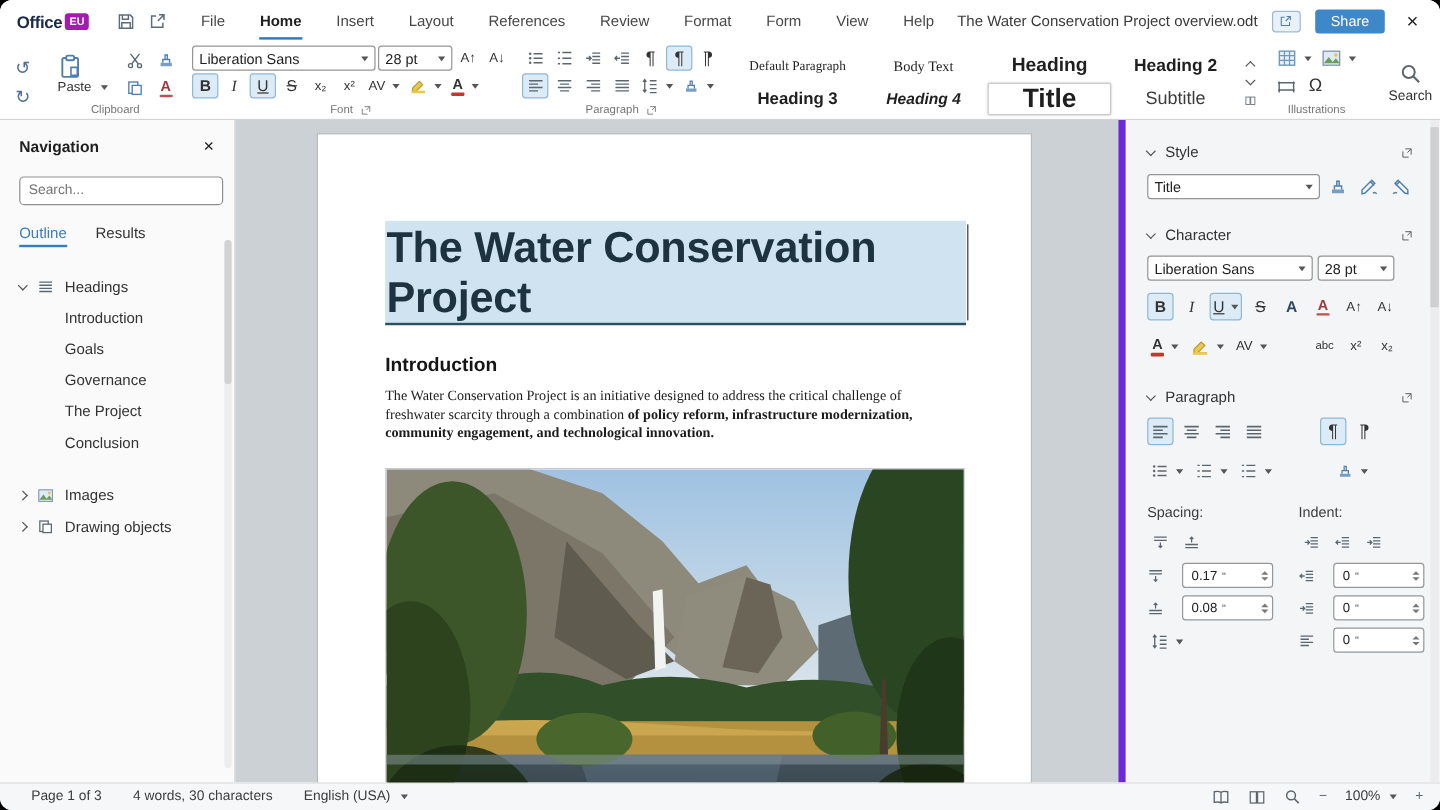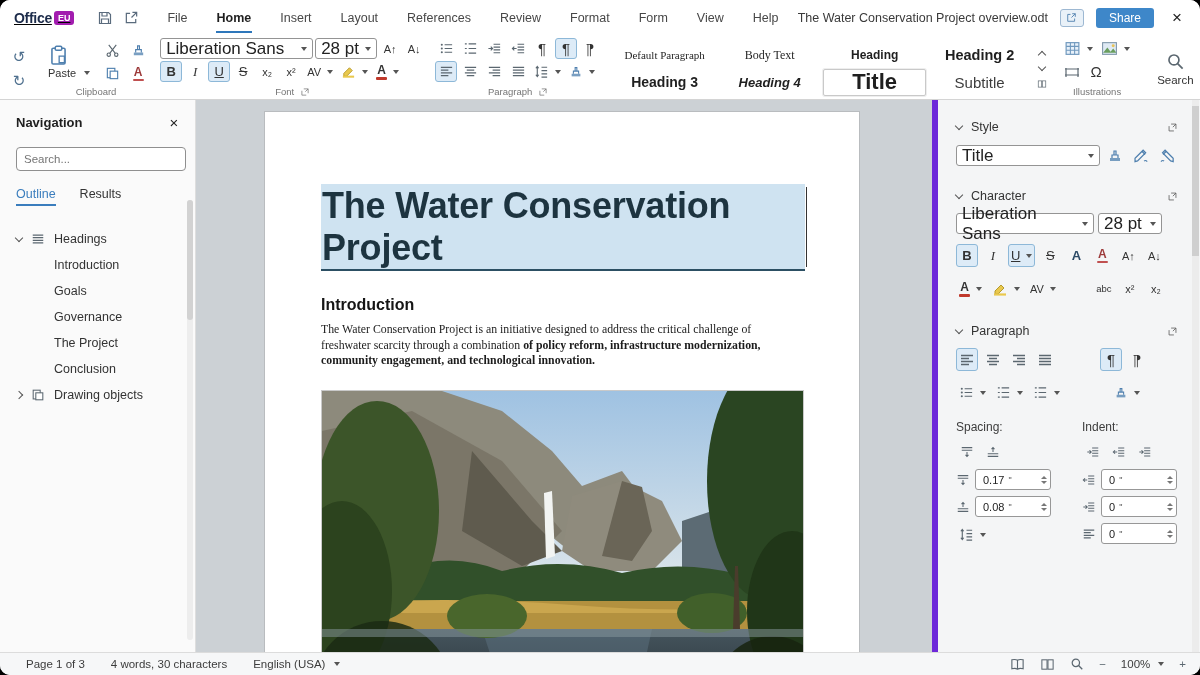--- a/index.html
+++ b/index.html
@@ -1,21 +1,21 @@
 <!DOCTYPE html>
 <html><head>
 <meta charset="utf-8">
 <style>
   * { margin:0; padding:0; box-sizing:border-box; }
   html,body { width:1200px; height:675px; background:#000; font-family:"Liberation Sans",sans-serif; }
   .window { position:relative; width:1200px; height:675px; border-radius:10px; overflow:hidden; background:#fff; display:flex; flex-direction:column; }
 
   
   .titlebar { height:35px; display:flex; align-items:center; padding:0 12px 0 14px; background:#fff; flex:0 0 auto; }
-  .logo { display:flex; align-items:center; gap:2px;text-decoration:underline; }
+  .logo { display:flex; align-items:center; gap:2px; }
   .logo-text { font-size:14px; font-weight:700; color:#1c2b4a; letter-spacing:-0.3px; }
   .logo-badge { background:#a21caf; color:#fff; font-size:9px; font-weight:700; padding:2px 4px; border-radius:3px; }
   .tb-ic { width:26px; height:22px; display:flex; align-items:center; justify-content:center; color:#5a6b7d; border-radius:3px; }
   .tb-ic:first-of-type { margin-left:18px; }
   .menus { display:flex; gap:27px; margin-left:22px; }
   .menu { font-size:12.5px; color:#474747; padding:8px 1px 6px; cursor:default; }
   .menu.active { font-weight:700; color:#1f1f1f; border-bottom:2.5px solid #2e77bb; }
   .tb-right { margin-left:auto; display:flex; align-items:center; gap:12px; }
   .doc-title { font-size:12.5px; color:#3a3a3a; }
   .mini-btn { width:24px; height:18px; border:1px solid #9db8d2; border-radius:3px; background:#e9f1f8; display:flex; align-items:center; justify-content:center; color:#4e7fae; }
@@ -29,31 +29,31 @@
   .glabel { font-size:9.5px; color:#757575; text-align:center; margin-top:auto; padding:1px 0 2px; display:flex; align-items:center; justify-content:center; gap:6px; }
   .rrows { display:flex; flex-direction:column; gap:2px; }
   .rrow { display:flex; align-items:center; gap:2px; }
   .b { display:inline-flex; align-items:center; justify-content:center; min-width:22px; height:21px; border:1px solid transparent; border-radius:3px; color:#333; font-size:13px; gap:2px; padding:0 2px; }
   .b.on { background:#ddebf7; border-color:#8db8d8; }
   .undo-col { display:flex; flex-direction:column; justify-content:center; gap:4px; padding:0 2px; }
   .undo-col .b { color:#50718f; font-size:15px; height:20px; }
   .paste { display:flex; flex-direction:column; align-items:flex-start; padding:2px 6px 1px; color:#3f4c58; }
   .paste .lbl { font-size:11px; color:#333; display:flex; align-items:center; gap:4px; margin-top:1px; }
   .clip-grid { display:grid; grid-template-columns:24px 24px; grid-auto-rows:21px; gap:2px; align-content:center; margin-left:2px; }
-  .combo { display:flex; align-items:center; border:1px solid #949494; border-radius:3px; background:#fff; height:21px; padding:0 5px; font-size:17px; color:#222; justify-content:space-between; }
+  .combo { display:flex; align-items:center; border:1px solid #949494; border-radius:3px; background:#fff; height:21px; padding:0 5px; font-size:12px; color:#222; justify-content:space-between; }
   .caret { width:0; height:0; border-left:3.5px solid transparent; border-right:3.5px solid transparent; border-top:4px solid #555; margin-left:4px; }
   .glyph-b { font-weight:700; } .glyph-i { font-style:italic; font-family:"Liberation Serif",serif; } .glyph-u { text-decoration:underline; } .glyph-s { text-decoration:line-through; }
   .sm { font-size:11px; }
   .fc { display:inline-flex; flex-direction:column; align-items:center; line-height:1; }
   .fc .bar { width:11px; height:3px; margin-top:1px; border-radius:1px; }
   .styles { display:grid; grid-template-columns:repeat(4,103px); grid-auto-rows:27px; align-content:center; gap:0 2px; padding:0 2px; }
   .stc { display:flex; align-items:center; justify-content:center; overflow:hidden; white-space:nowrap; color:#1f1f1f; border:1px solid transparent; border-radius:2px; padding:0 3px; }
   .st-default { font-size:11px; font-family:"Liberation Serif",serif; }
   .st-body { font-size:12px; font-family:"Liberation Serif",serif; }
-  .st-h1 { font-size:12px; font-weight:700; }
+  .st-h1 { font-size:16px; font-weight:700; }
   .st-h2 { font-size:14.5px; font-weight:700; }
   .st-h3 { font-size:14px; font-weight:700; }
   .st-h4 { font-size:13px; font-weight:700; font-style:italic; }
   .st-title { font-size:22px; font-weight:700; border-color:#c9c9c9; background:#fff; box-shadow:0 0 0 1px #eee; }
   .st-sub { font-size:15px; color:#3c3c3c; }
   .rib-scroll { display:flex; flex-direction:column; justify-content:center; gap:1px; padding:0 1px; color:#555; }
   .rib-scroll .b { height:14px; min-width:16px; font-size:9px; }
   .search-g { display:flex; flex-direction:column; align-items:center; justify-content:center; padding:0 14px; color:#333; }
   .search-g .lbl { font-size:11.5px; margin-top:3px; }
 
@@ -88,21 +88,21 @@
   .photo { margin-top:21px; width:483px; height:370px; border:1px solid #c9c9c9; overflow:hidden; }
 
   
   .sidebar { width:268px; background:#f4f5f6; border-left:6px solid #6d28d9; padding:20px 22px 0 18px; position:relative; font-size:12.5px; color:#333; flex:0 0 auto; }
   .sb-sec { display:flex; align-items:center; gap:9px; }
   .sb-sec .launch { margin-left:auto; color:#5f5f5f; }
   .sb-row { display:flex; align-items:center; gap:4px; margin-top:10px; }
   .sidebar .b { height:23px; }
   .spin-grid { display:grid; grid-template-columns:118px 110px; margin-top:16px; column-gap:8px; }
   .col-lab { font-size:12px; color:#3c3c3c; margin-bottom:6px; }
-  .spin-row { display:flex; align-items:center; gap:5px; margin-top:6px; }
+  .spin-row { display:flex; align-items:center; gap:15px; margin-top:6px; }
   .spin { display:flex; align-items:center; width:76px; height:21px; border:1px solid #979797; border-radius:3px; background:#fff; padding:0 3px 0 7px; font-size:11px; color:#222; }
   .spin .u { margin-left:4px; color:#555; font-size:9px; }
   .spin .ud { margin-left:auto; display:flex; flex-direction:column; gap:2px; }
   .spin .ud i { display:block; width:0; height:0; border-left:3px solid transparent; border-right:3px solid transparent; }
   .spin .ud .up { border-bottom:3.5px solid #777; }
   .spin .ud .dn { border-top:3.5px solid #777; }
   .ic-gray { color:#5b6770; } .ic-blue { color:#4e7fae; }
   .sb-scroll { position:absolute; right:1px; top:0; bottom:0; width:7px; background:#ececec; }
   .sb-scroll .thumb { width:7px; height:150px; background:#cfcfcf; margin-top:6px; }
 
@@ -512,20 +512,27 @@
           <svg class="i ic-gray" width="14" height="14">
               <use href="#s-lines-j"></use>
             </svg>
           <span>Headings</span>
         </div>
         <div class="tchild">Introduction</div>
         <div class="tchild">Goals</div>
         <div class="tchild">Governance</div>
         <div class="tchild">The Project</div>
         <div class="tchild">Conclusion</div>
+        <div class="trow" style="margin-top:18px">
+          <span class="cv cv-r"></span>
+          <svg class="i" width="14" height="14">
+              <use href="#s-img"></use>
+            </svg>
+          <span>Images</span>
+        </div>
         <div class="trow" style="margin-top:0">
           <span class="cv cv-r"></span>
           <svg class="i ic-gray" width="14" height="14">
               <use href="#s-copy"></use>
             </svg>
           <span>Drawing objects</span>
         </div>
       </div>
       <div class="nav-sb">
           <div class="thumb"></div>

